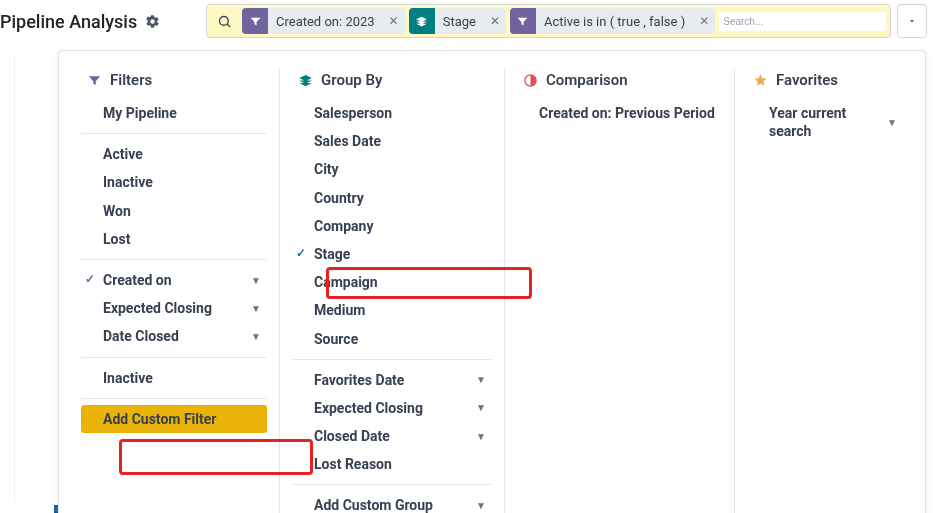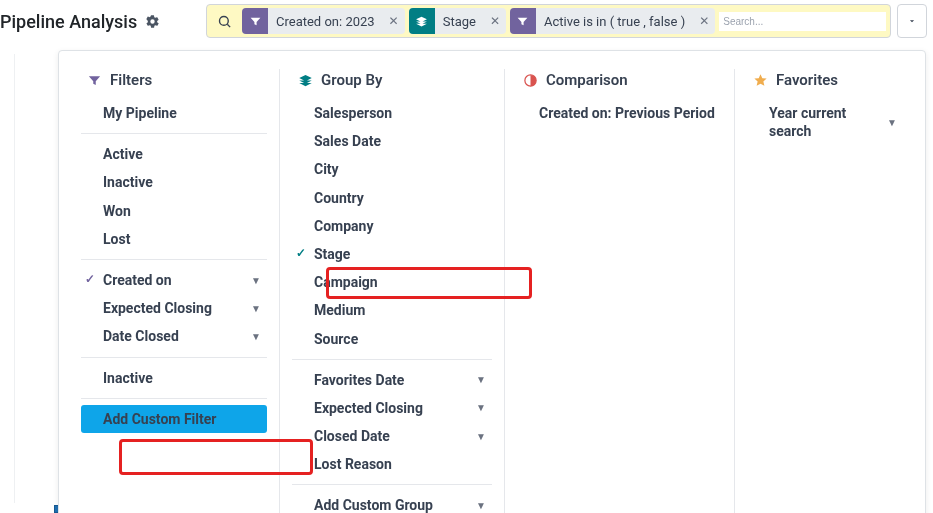--- a/index.html
+++ b/index.html
@@ -152,21 +152,21 @@
     font-weight: bold;
   }
   .menu-item.checked.purplechk::before { color: #71639e; }
   .menu-item.bold { font-weight: 700; gap: 48px; }
   .menu-item .caret {
     margin-left: auto;
     color: #6b7280;
     font-size: 10px;
   }
   .menu-item.highlight {
-    background: #0ea5e9;
+    background: #eab308;
   }
   .divider {
     height: 1px;
     background: #e5e7eb;
     margin: 6px 0;
   }
   .redbox {
     position: absolute;
     border: 3px solid #e52121;
     border-radius: 4px;

